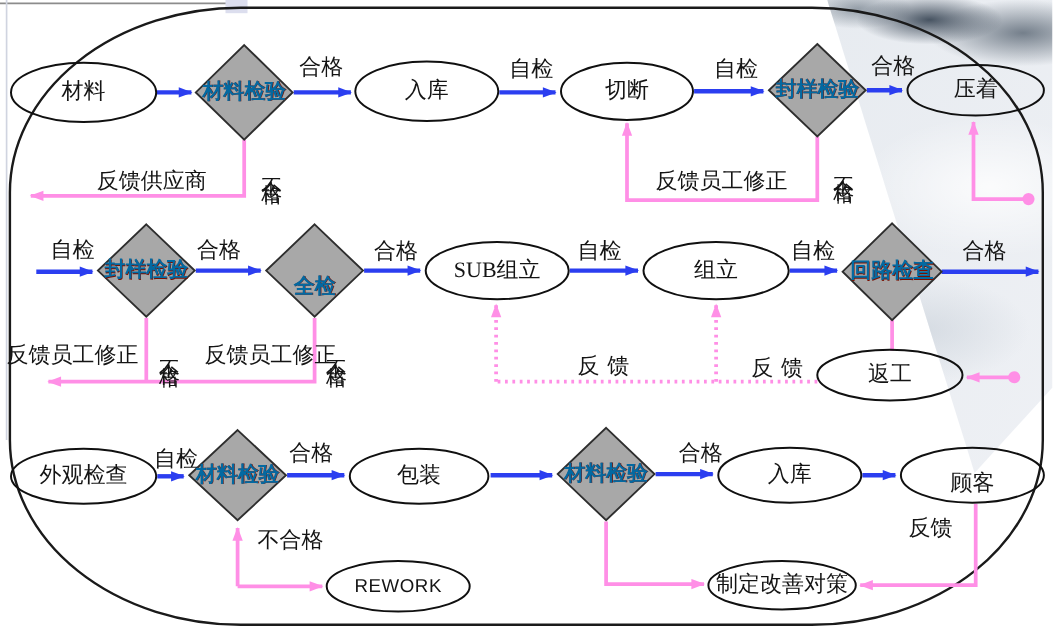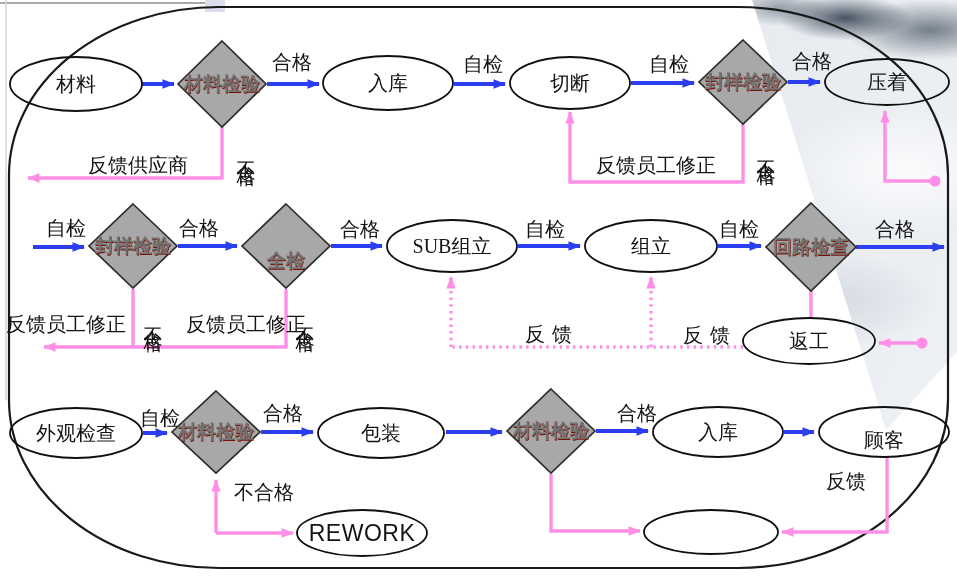--- a/index.html
+++ b/index.html
@@ -24,24 +24,24 @@
   .apn{stroke:#ff8fe6;stroke-width:3.4;fill:none;}
   .apd{stroke:#ff8fe6;stroke-width:3.4;fill:none;stroke-dasharray:2.5 4.2;marker-end:url(#mp);}
   .apdn{stroke:#ff8fe6;stroke-width:3.4;fill:none;stroke-dasharray:2.5 4.2;}
   .el{fill:none;stroke:#101010;stroke-width:1.8;}
   .dm{fill:#a8a8a8;stroke:#2e2e2e;stroke-width:1.7;}
   .dot{fill:#ff8fe6;stroke:none;}
   .lbl{
     position:absolute;transform:translate(-50%,-50%);
     font-size:20px;color:#141414;white-space:nowrap;line-height:1.05;
   }
-  .dmtext{font-size:19px;font-weight:bold;color:#737373;text-shadow:0.5px 0.5px 0 #7a1000;}
+  .dmtext{font-size:19px;font-weight:bold;color:#0369a1;text-shadow:0.5px 0.5px 0 #7a1000;}
   .vert{writing-mode:vertical-rl;text-orientation:upright;font-size:19px;letter-spacing:3px;}
   .sp{letter-spacing:7px;}
-  .en{font-family:"Liberation Sans","DejaVu Sans",sans-serif;font-size:23px;letter-spacing:.5px;}
+  .en{font-family:"Liberation Sans","DejaVu Sans",sans-serif;font-size:17px;letter-spacing:.5px;}
 </style>
 </head>
 <body>
 
 <div class="stage">
 
   <div class="photo"></div>
 
   <svg width="957" height="576" viewBox="0 0 957 576">
     <defs>
@@ -155,14 +155,15 @@
   <div class="lbl dmtext" style="left:216px;top:432px">材料检验</div>
   <div class="lbl" style="left:283px;top:413px">合格</div>
   <div class="lbl" style="left:381px;top:433px">包装</div>
   <div class="lbl dmtext" style="left:551px;top:431px">材料检验</div>
   <div class="lbl" style="left:637px;top:413px">合格</div>
   <div class="lbl" style="left:718px;top:432px">入库</div>
   <div class="lbl" style="left:884px;top:440px">顾客</div>
   <div class="lbl" style="left:846px;top:481px">反馈</div>
   <div class="lbl" style="left:264px;top:492px">不合格</div>
   <div class="lbl en" style="left:362px;top:533px">REWORK</div>
+  <div class="lbl" style="left:711px;top:532px">制定改善对策</div>
 
 </div>
 
 </body></html>

